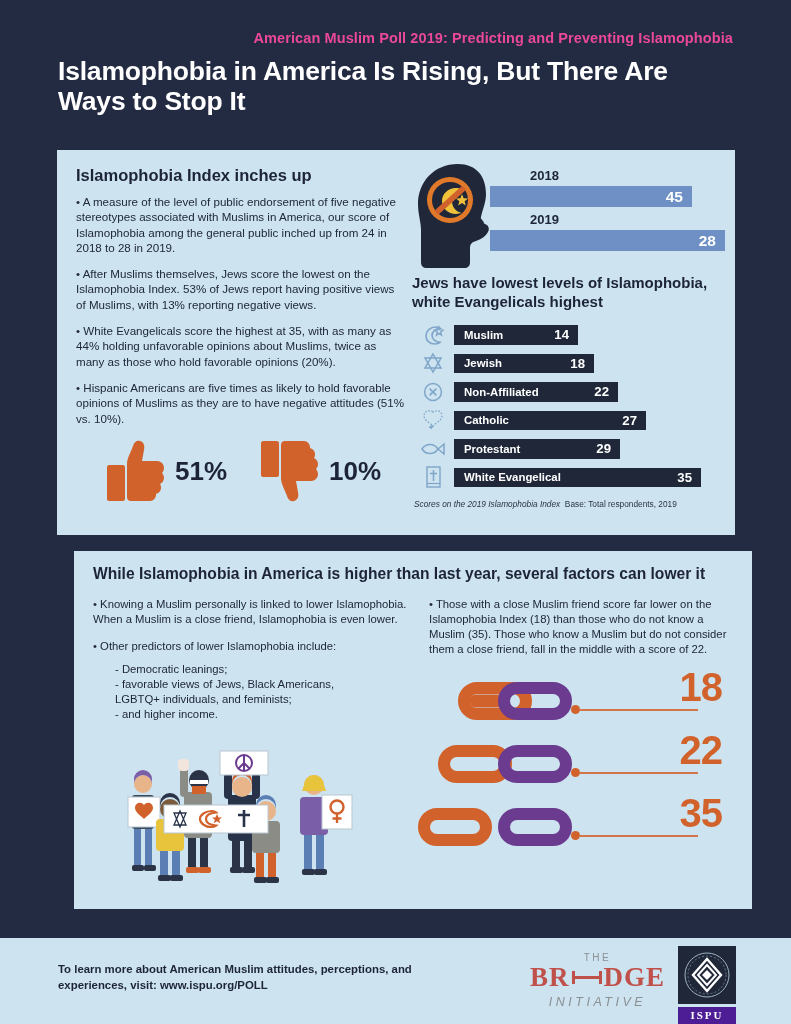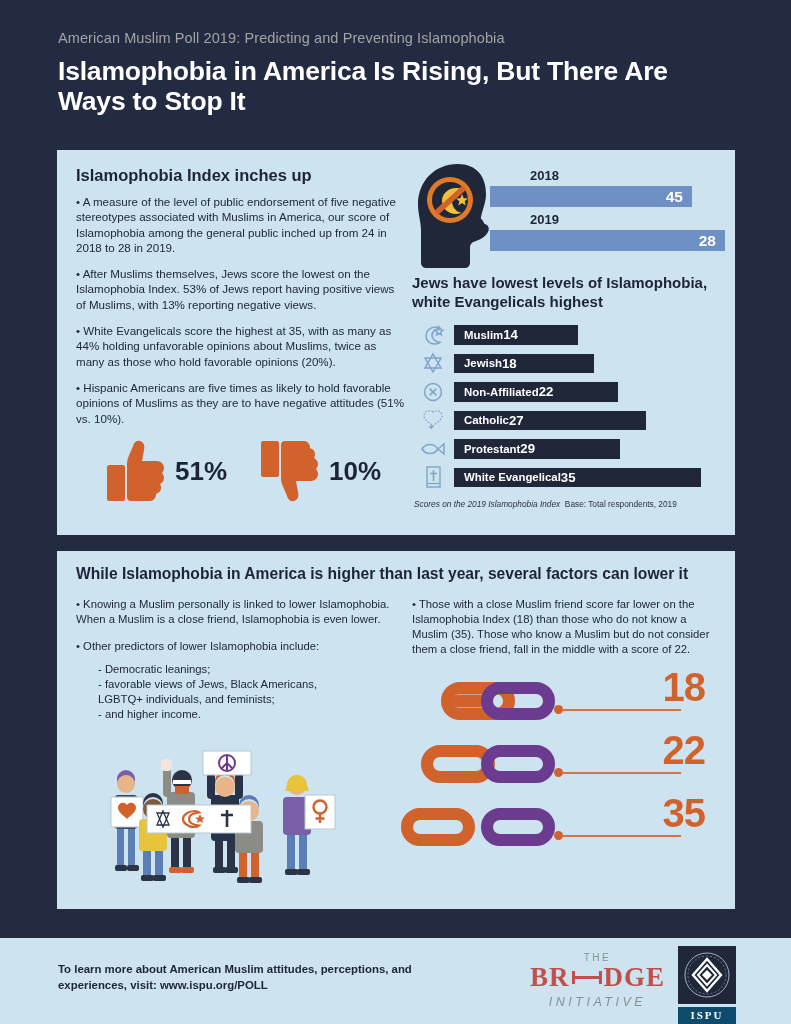--- a/index.html
+++ b/index.html
@@ -7,33 +7,33 @@
     width: 791px; height: 1024px;
     background: #222b42;
     font-family: "Liberation Sans", sans-serif;
     overflow: hidden;
   }
   .page { position: relative; width: 791px; height: 1024px; background: #222b42; }
 
   
   .header { padding: 30px 58px 0 58px; }
   .eyebrow {
-    color: #a3a3a3; font-size: 14.5px; font-weight: normal; letter-spacing: .1px;
+    color: #ec4899; font-size: 14.5px; font-weight: bold; letter-spacing: .1px; text-align: right;
   }
   .headline {
     color: #ffffff; font-size: 26.5px; font-weight: bold; line-height: 1.12;
     margin-top: 11px; letter-spacing: -0.2px;
   }
 
   
   .panel {
     position: absolute; background: #cde3ef;
   }
   #panel-one { left: 57px; top: 150px; width: 678px; height: 385px; }
-  #panel-two { left: 57px; top: 551px; width: 678px; height: 358px; }
+  #panel-two { left: 74px; top: 551px; width: 678px; height: 358px; }
   #footer-band {
     position: absolute; left: 0; top: 938px; width: 791px; height: 86px;
     background: #cde3ef;
   }
 
   
   .p1-left { position: absolute; left: 19px; top: 16px; width: 330px; }
   .p1-right { position: absolute; left: 355px; top: 12px; width: 310px; }
 
   .sec-title {
@@ -64,21 +64,21 @@
   .sub-title {
     color: #1d2439; font-size: 15px; font-weight: bold; line-height: 1.26;
     margin-top: 4px; margin-bottom: 10px;
   }
 
   
   .rel-row { display: flex; align-items: center; height: 26px; margin-bottom: 2.5px; }
   .rel-icon { width: 42px; flex: 0 0 42px; display: flex; justify-content: center; align-items: center; }
   .rel-bar {
     height: 19.5px; background: #1f2739; color: #fff;
-    display: flex; align-items: center; 
+    display: flex; align-items: center; justify-content: space-between;
     padding: 0 9px 0 10px; font-size: 11.4px; font-weight: bold;
   }
   .rel-bar .val { font-size: 13.2px; }
 
   .footnote {
     color: #2b3347; font-size: 8.3px; margin-top: 9px; padding-left: 2px;
   }
   .footnote i { font-style: italic; }
 
   
@@ -127,21 +127,21 @@
   .bl-dash::before { left: 0; }
   .bl-dash::after { right: 0; }
   .bl-init { color: #8a8f93; font-size: 12.5px; letter-spacing: 3.5px; margin-top: 2px; font-style: italic; }
 
   .ispu-logo { position: absolute; left: 678px; top: 946px; width: 58px; }
   .ispu-mark {
     width: 58px; height: 58px; background: #1f2739;
     display: flex; align-items: center; justify-content: center;
   }
   .ispu-word {
-    width: 58px; margin-top: 3px; background: #0c4a6e; color: #fff;
+    width: 58px; margin-top: 3px; background: #4c1d95; color: #fff;
     font-size: 11px; font-weight: bold; letter-spacing: 2px;
     text-align: center; padding: 2px 0 3px 0; font-family: "Liberation Serif", serif;
   }
 </style>
 </head>
 <body>
 
 <div class="page">
 
   <div class="header">

